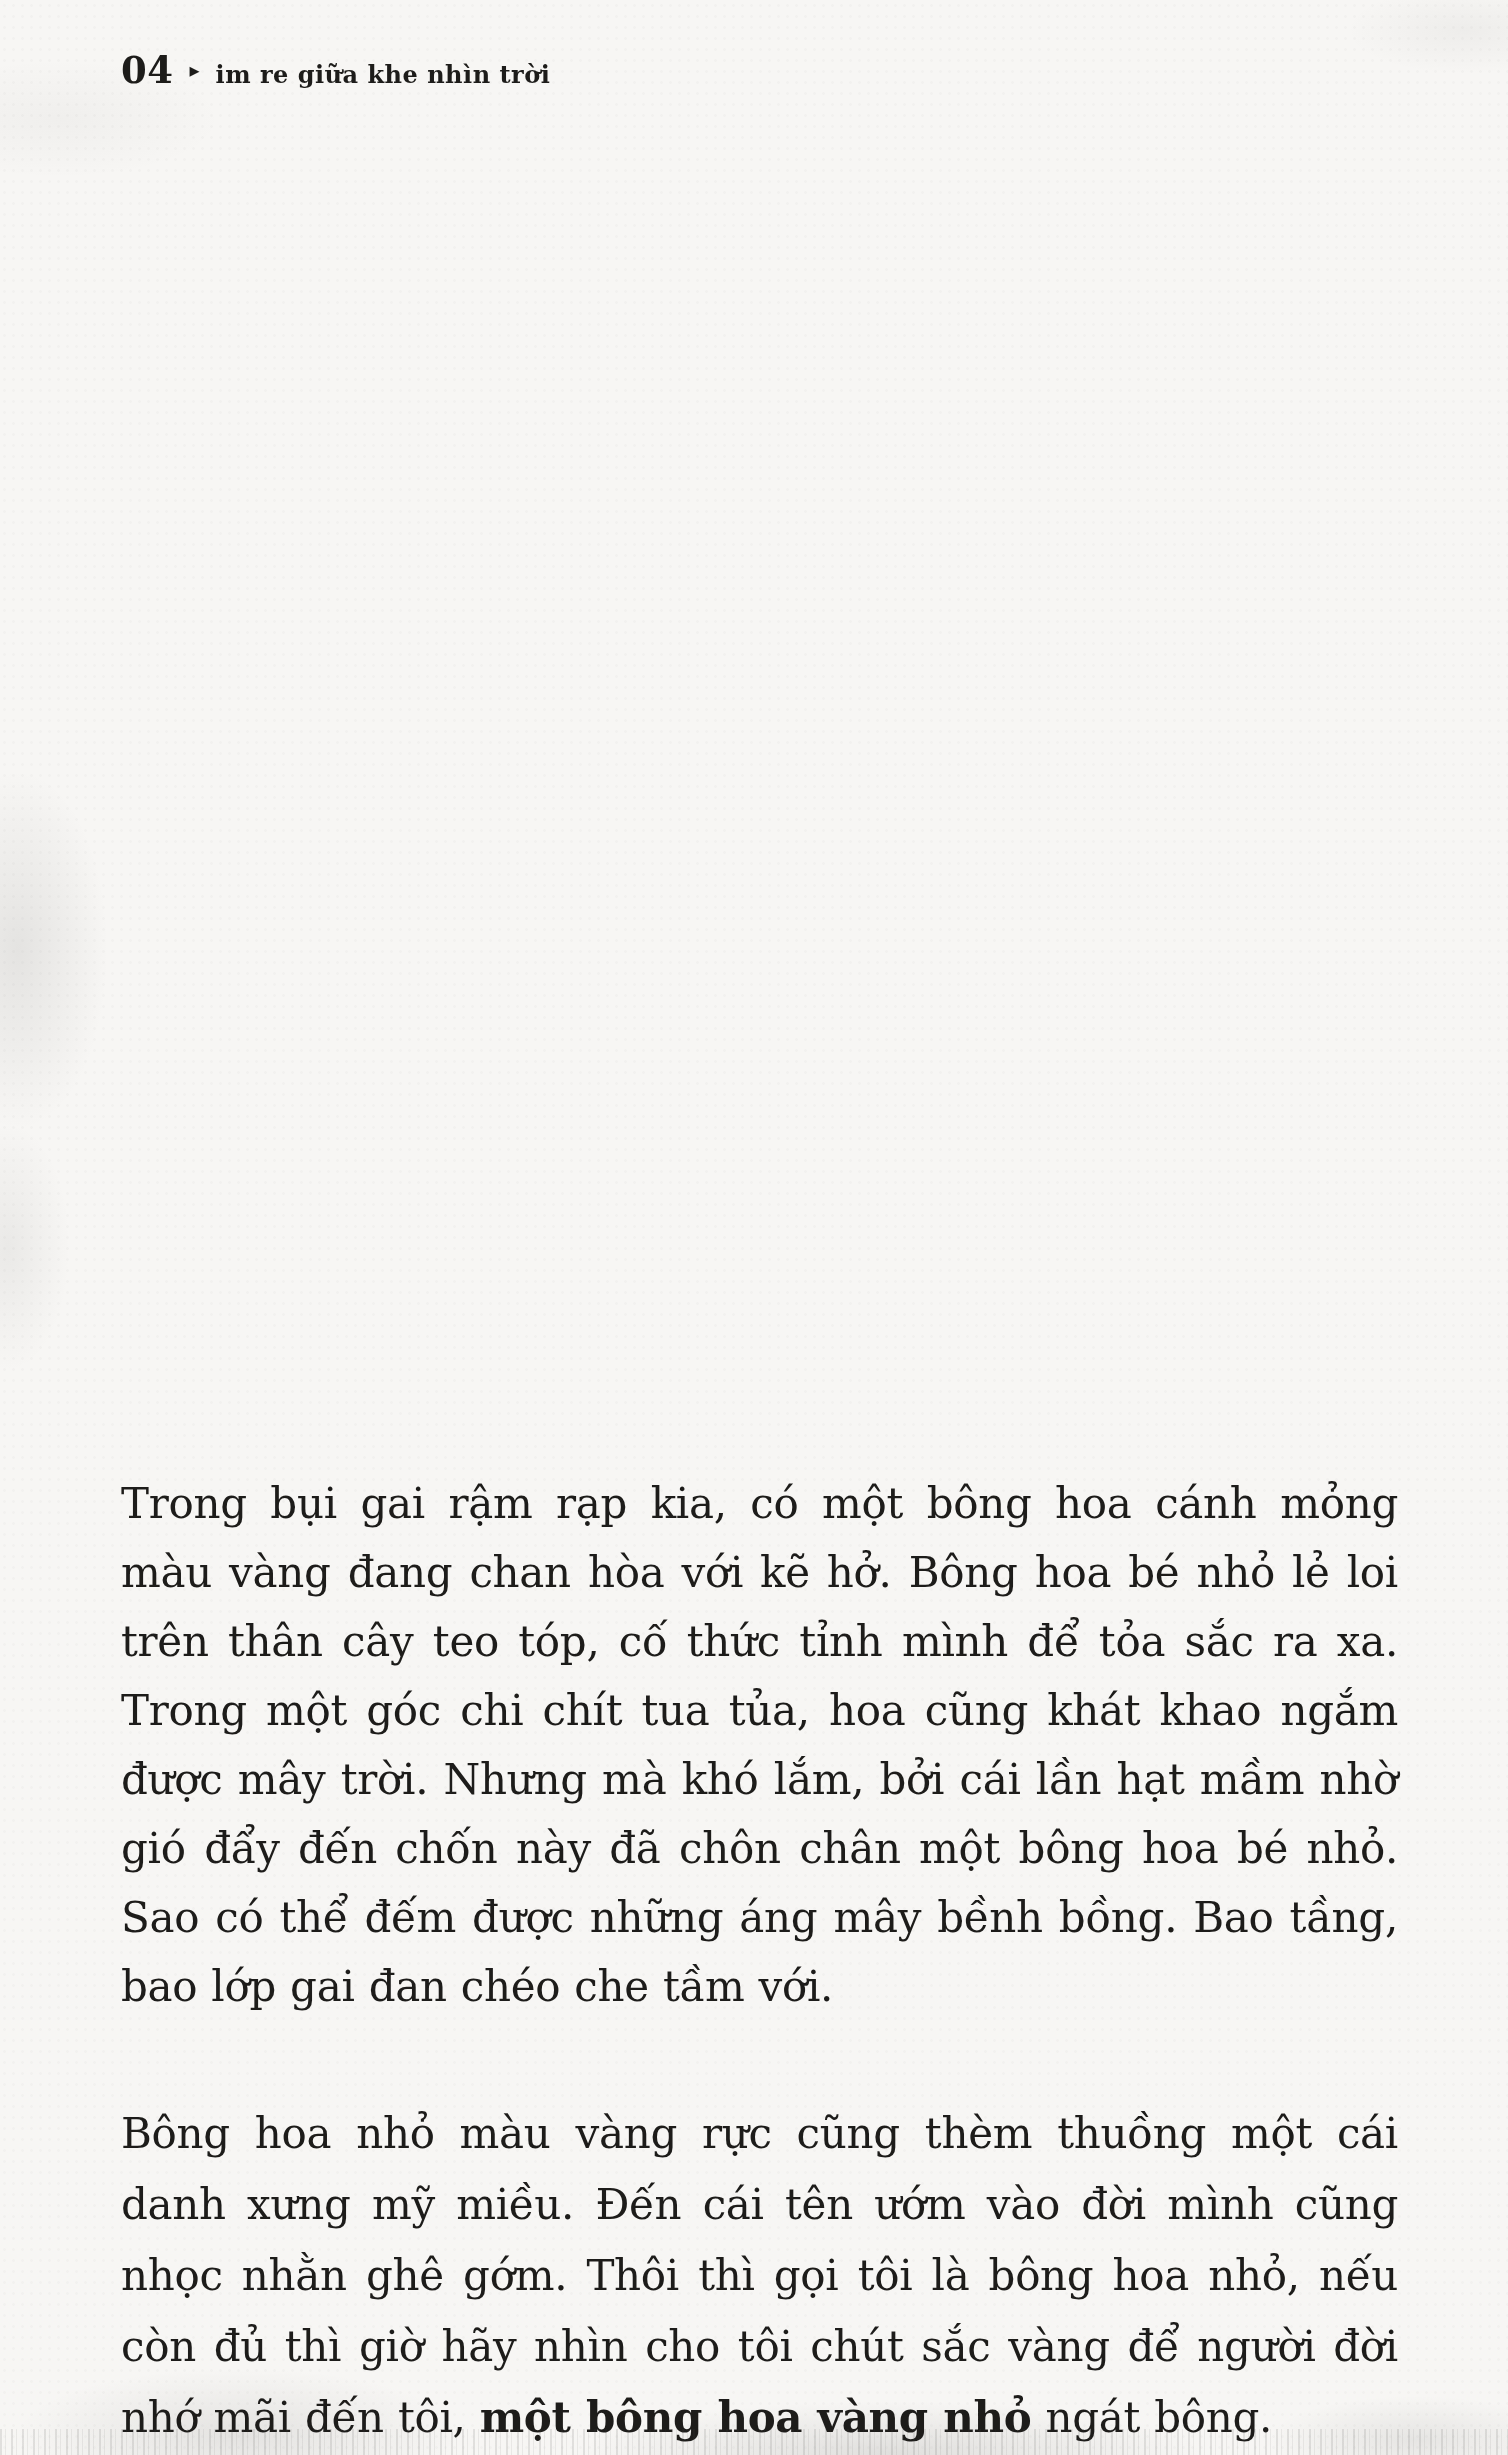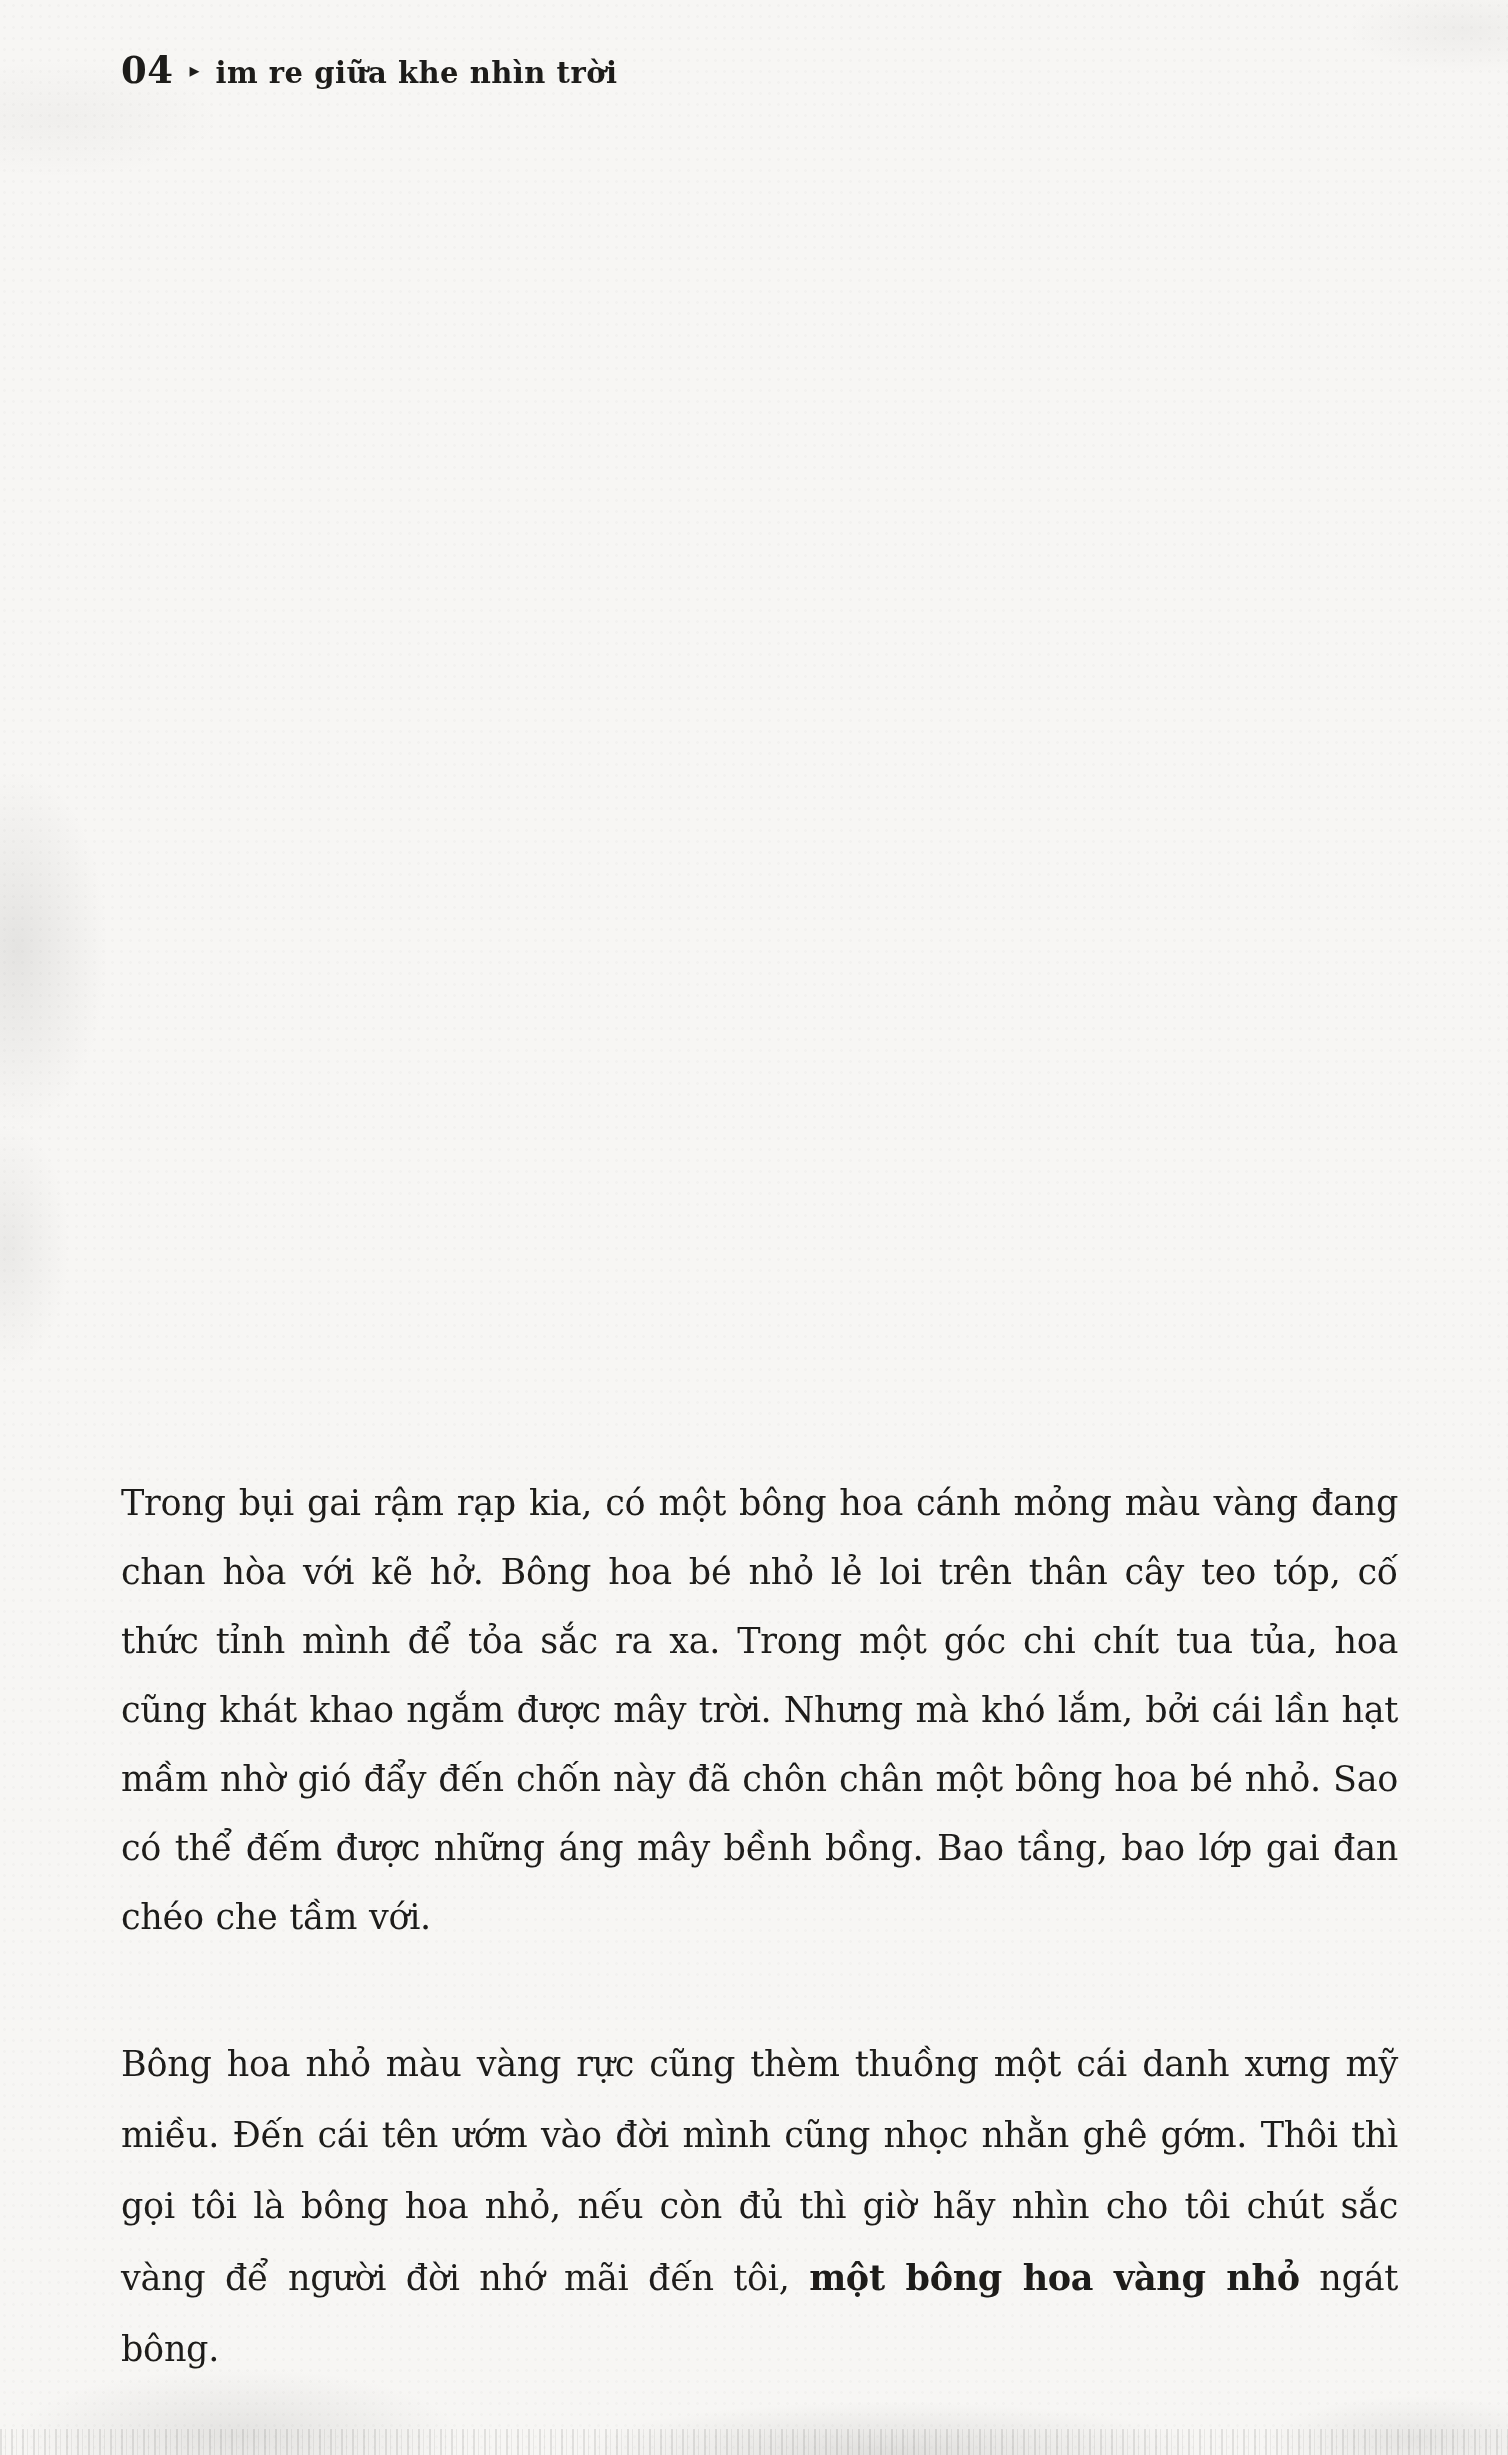--- a/index.html
+++ b/index.html
@@ -54,31 +54,31 @@
   }
   .page-number {
     font-size: 37px;
   }
   .marker-icon {
     font-size: 20px;
     transform: translateY(-6px);
     letter-spacing: 0;
   }
   .chapter-title {
-    font-size: 29px;
+    font-size: 24px;
   }
   .content {
     position: absolute;
     left: 121px;
     top: 1469px;
     width: 1277px;
   }
   .para {
     margin: 0;
-    font-size: 35px;
+    font-size: 42px;
     line-height: 69px;
     text-align: justify;
     letter-spacing: -0.3px;
     word-spacing: 1px;
   }
   .para + .para {
     margin-top: 77px;
     line-height: 71px;
   }
   .para strong {

